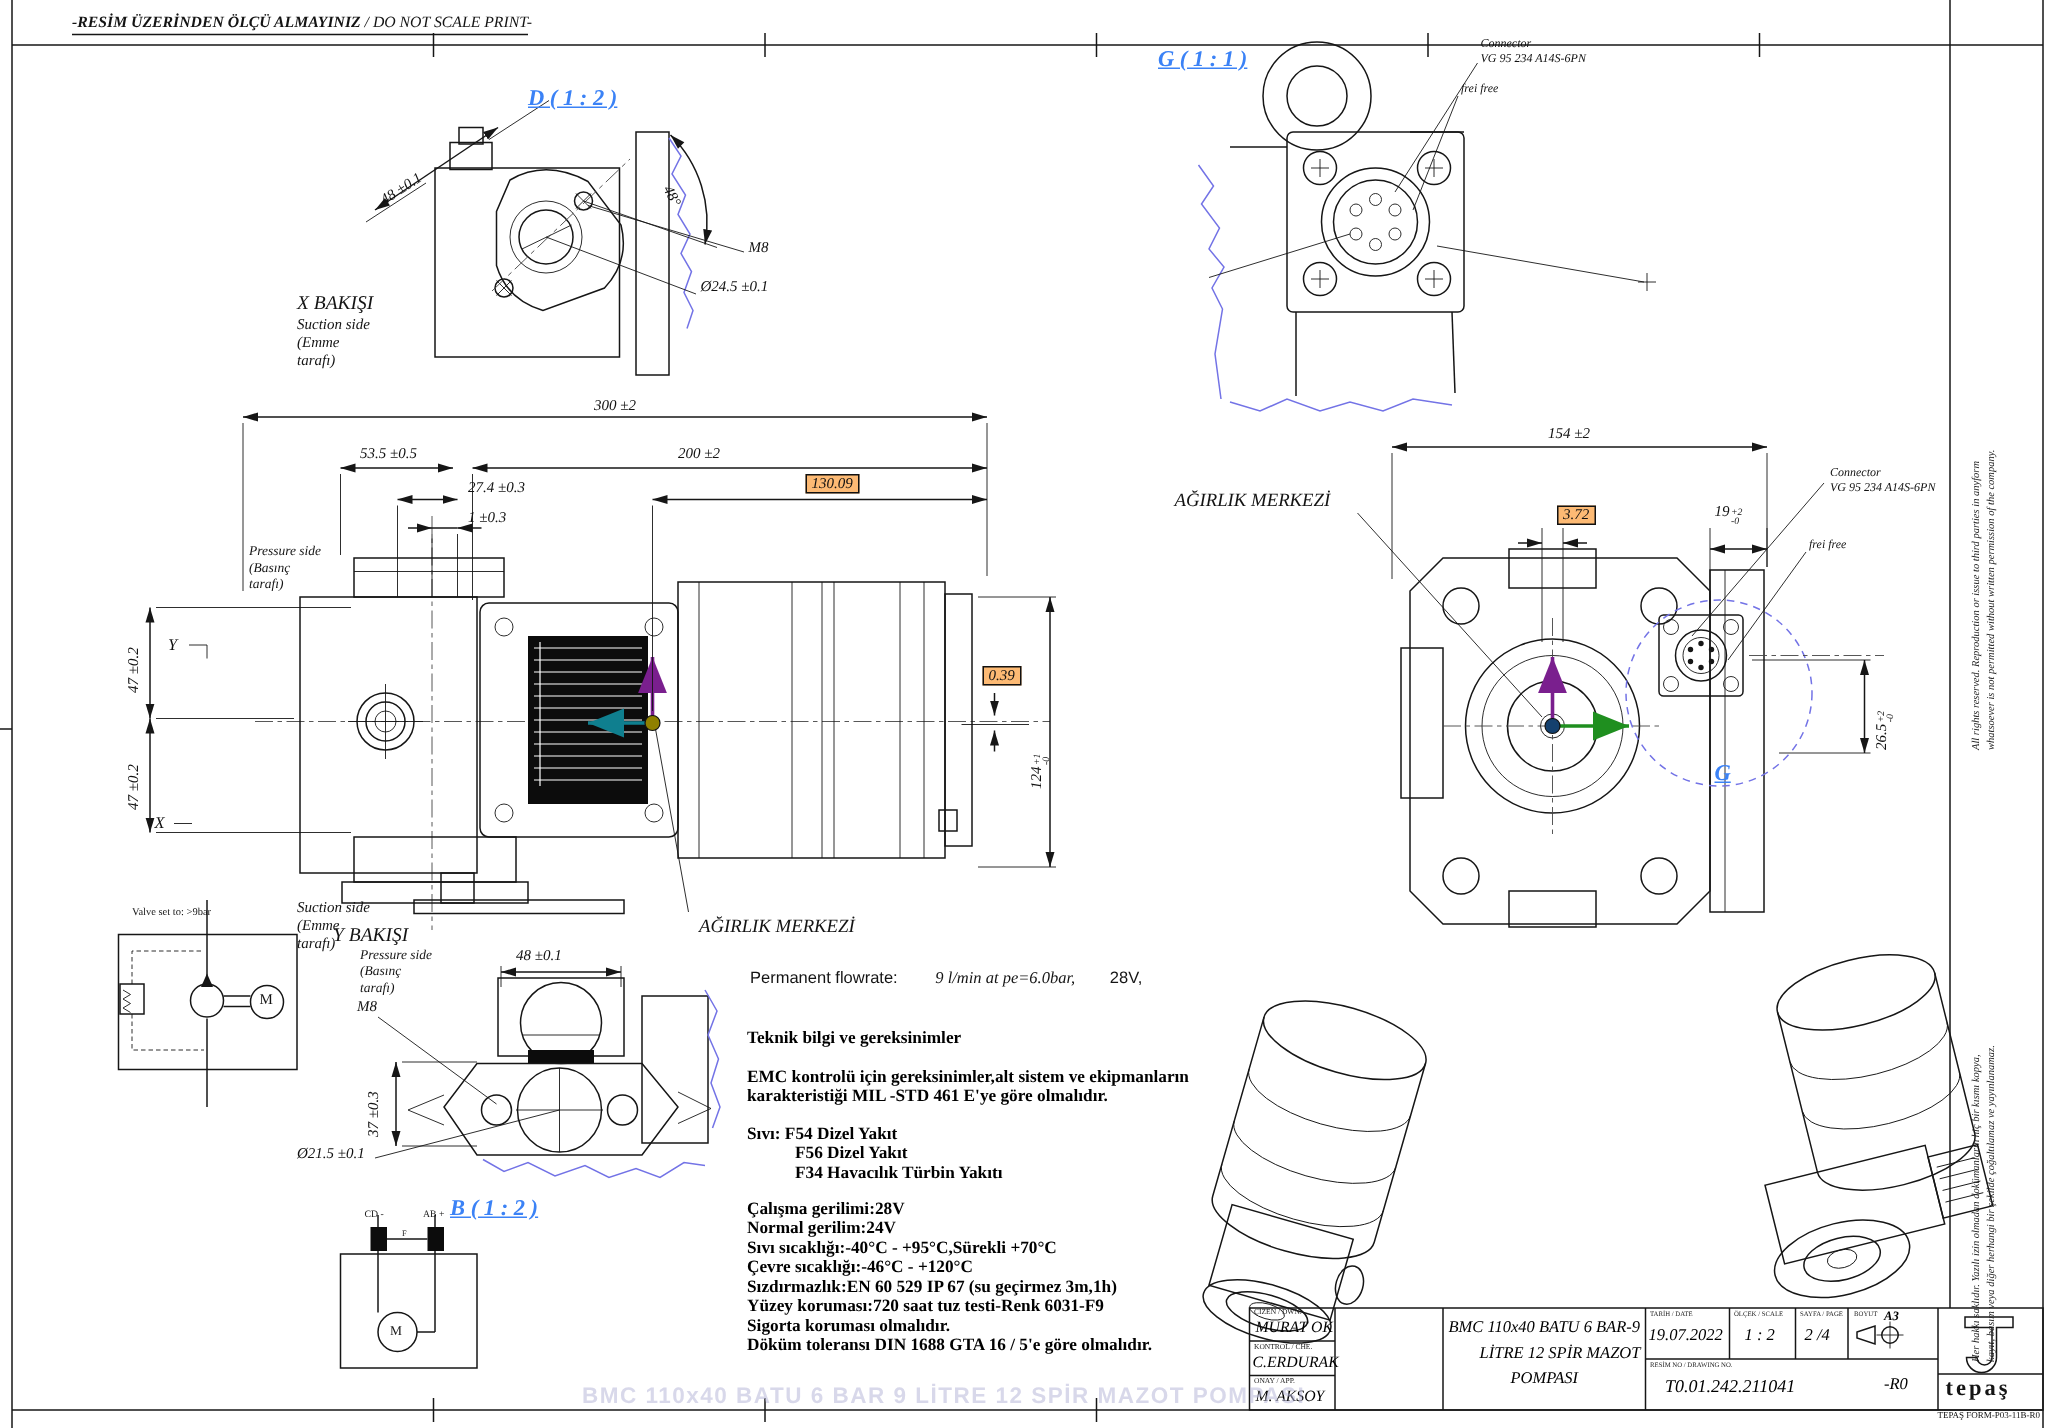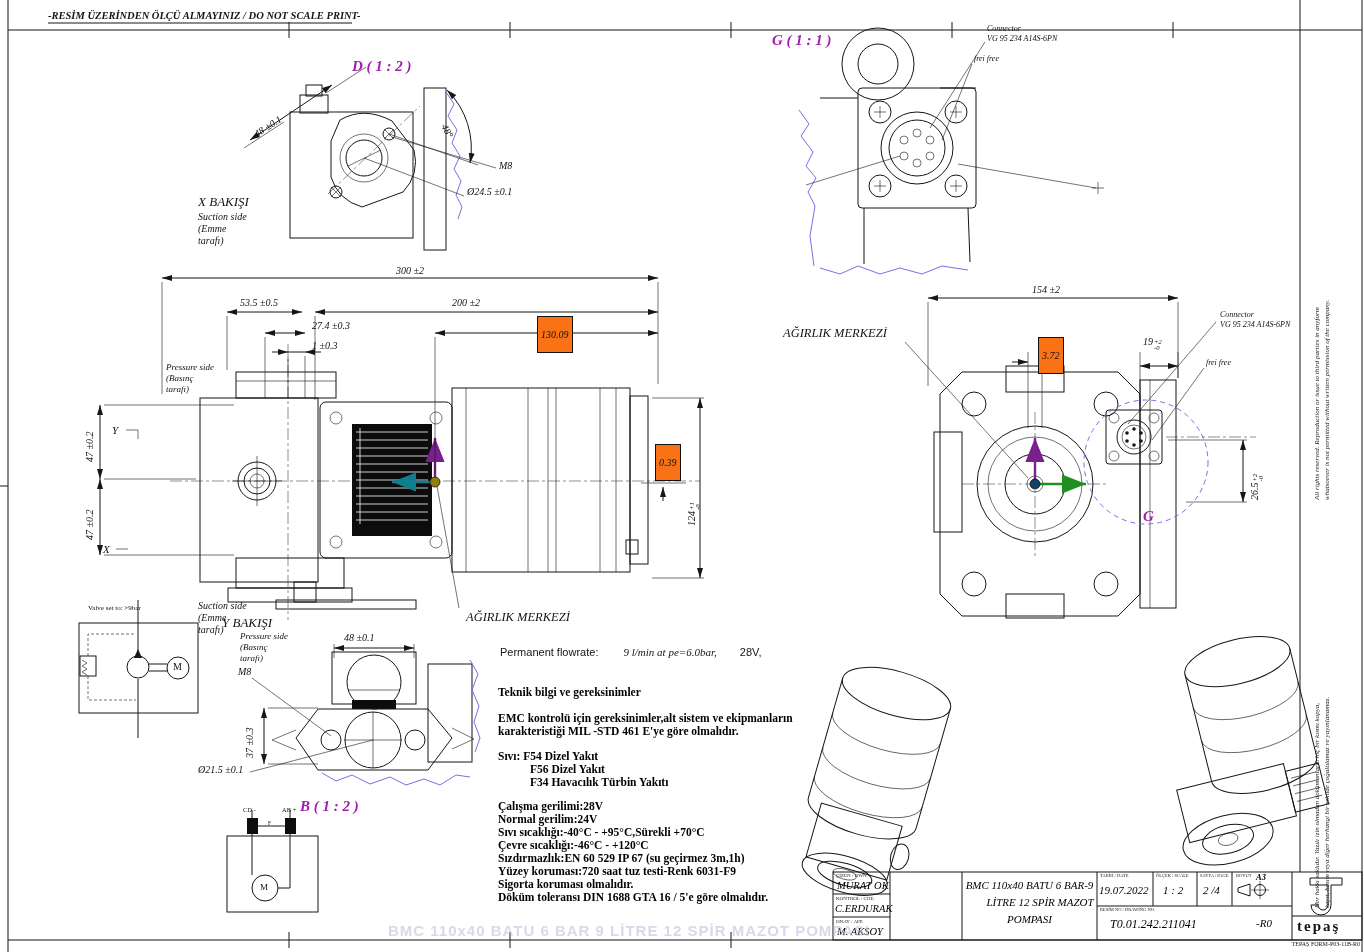--- a/index.html
+++ b/index.html
@@ -1,22 +1,22 @@
 <!DOCTYPE html>
 <html><head>
 <meta charset="utf-8">
 <style>
   html,body{margin:0;padding:0;background:#ffffff;}
   #sheet{position:relative;width:1364px;height:952px;background:#fff;overflow:hidden;
          font-family:"Liberation Serif",serif;color:#141414;}
   .lbl{position:absolute;white-space:nowrap;}
   .dim{position:absolute;white-space:nowrap;font:italic 10px "Liberation Serif",serif;color:#111;}
-  .dimbox{border:1px solid #111;padding:12px 3px;background:#f97316;}
+  .dimbox{border:1px solid #111;padding:0 3px;background:#fdba74;}
   .note{font:italic 10px "Liberation Serif",serif;}
-  .viewtitle{font:bold italic 15px "Liberation Serif",serif;color:#a21caf;}
+  .viewtitle{font:bold italic 15px "Liberation Serif",serif;color:#3b82f6;text-decoration:underline;}
   .rot{transform:rotate(-90deg);transform-origin:0 0;}
   .st{display:inline-flex;flex-direction:column;font-size:6.5px;line-height:6px;font-style:italic;margin-left:1px;vertical-align:1px;}
   .st i{font-style:italic;}
   .spec{position:absolute;font:bold 11.5px "Liberation Serif",serif;color:#000;white-space:nowrap;}
   .tb-lbl{position:absolute;font:5px "Liberation Serif",serif;color:#222;white-space:nowrap;}
   .tb-val{position:absolute;font:italic 10.5px "Liberation Serif",serif;color:#000;white-space:nowrap;}
   .marginTxt{position:absolute;font:italic 7px "Liberation Serif",serif;color:#222;white-space:nowrap;transform:rotate(-90deg);transform-origin:0 0;}
   svg{position:absolute;left:0;top:0;}
   .k{stroke:#161616;fill:none;stroke-width:1;}
   .kt{stroke:#161616;fill:none;stroke-width:0.6;}
@@ -383,21 +383,21 @@
       <path class="k" d="M1238,888 L1250,884 L1250,896 L1238,892 Z"></path>
       <circle class="k" cx="1260" cy="890" r="5.5"></circle>
       <line class="kt" x1="1251" y1="890" x2="1269" y2="890"></line>
         <line class="kt" x1="1260" y1="881" x2="1260" y2="899"></line>
 
       <path class="k" d="M1310,878 h32 v7 h-11 v20 a10,10 0 0 1 -20,0 h7 a5,5 0 0 0 10,0 v-20 h-18 z"></path>
     </g>
   </svg>
 
   <div class="lbl" style="left:48px;top:10px;font:bold italic 10.5px 'Liberation Serif',serif;">
-    <span>-RESİM ÜZERİNDEN ÖLÇÜ ALMAYINIZ</span><span style="font-weight:bold;"> / DO NOT SCALE PRINT-</span>
+    <span>-RESİM ÜZERİNDEN ÖLÇÜ ALMAYINIZ</span><span style="font-weight:normal;"> / DO NOT SCALE PRINT-</span>
   </div>
 
   <div class="lbl viewtitle" style="left:352px;top:58px;">D ( 1 : 2 )</div>
   <div class="dim" style="left:252px;top:130px;transform:rotate(-33deg);transform-origin:0 0;">48 ±0.1</div>
   <div class="dim" style="left:449px;top:122px;transform:rotate(62deg);transform-origin:0 0;">48°</div>
   <div class="dim" style="left:499px;top:160px;">M8</div>
   <div class="dim" style="left:467px;top:186px;">Ø24.5 ±0.1</div>
   <div class="lbl" style="left:198px;top:194px;font:italic 13px 'Liberation Serif',serif;">X BAKIŞI</div>
   <div class="lbl note" style="left:198px;top:211px;">Suction side</div>
   <div class="lbl note" style="left:198px;top:223px;">(Emme</div>

